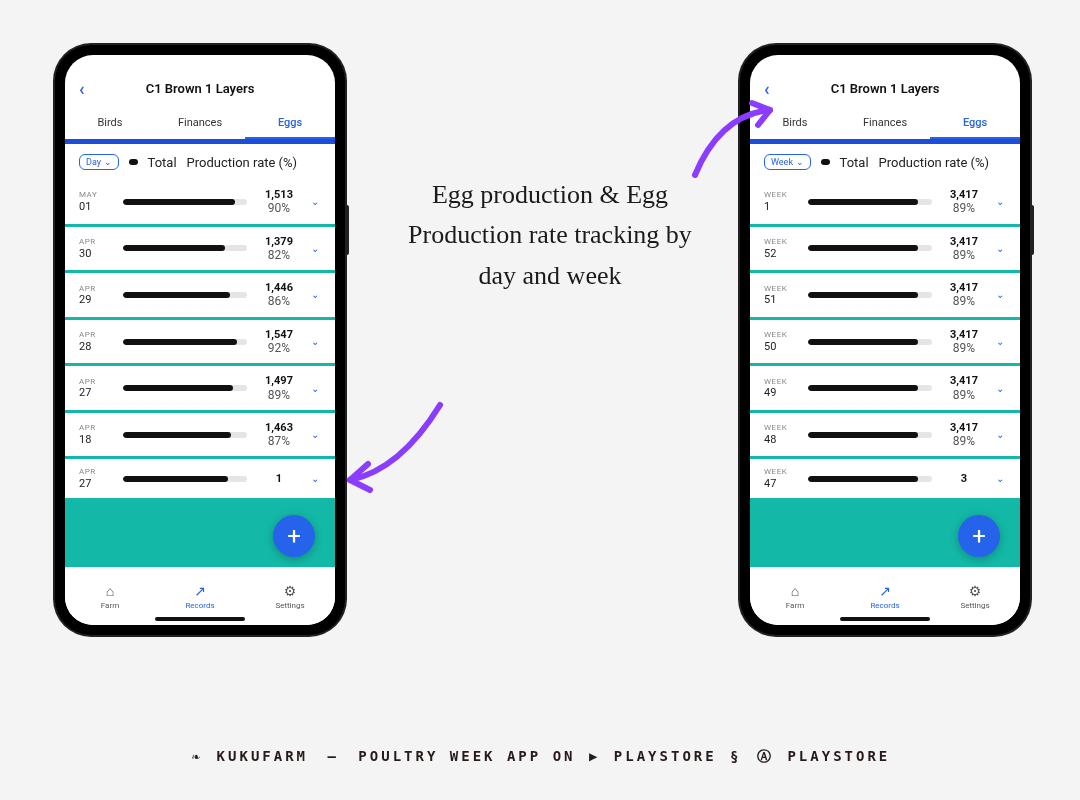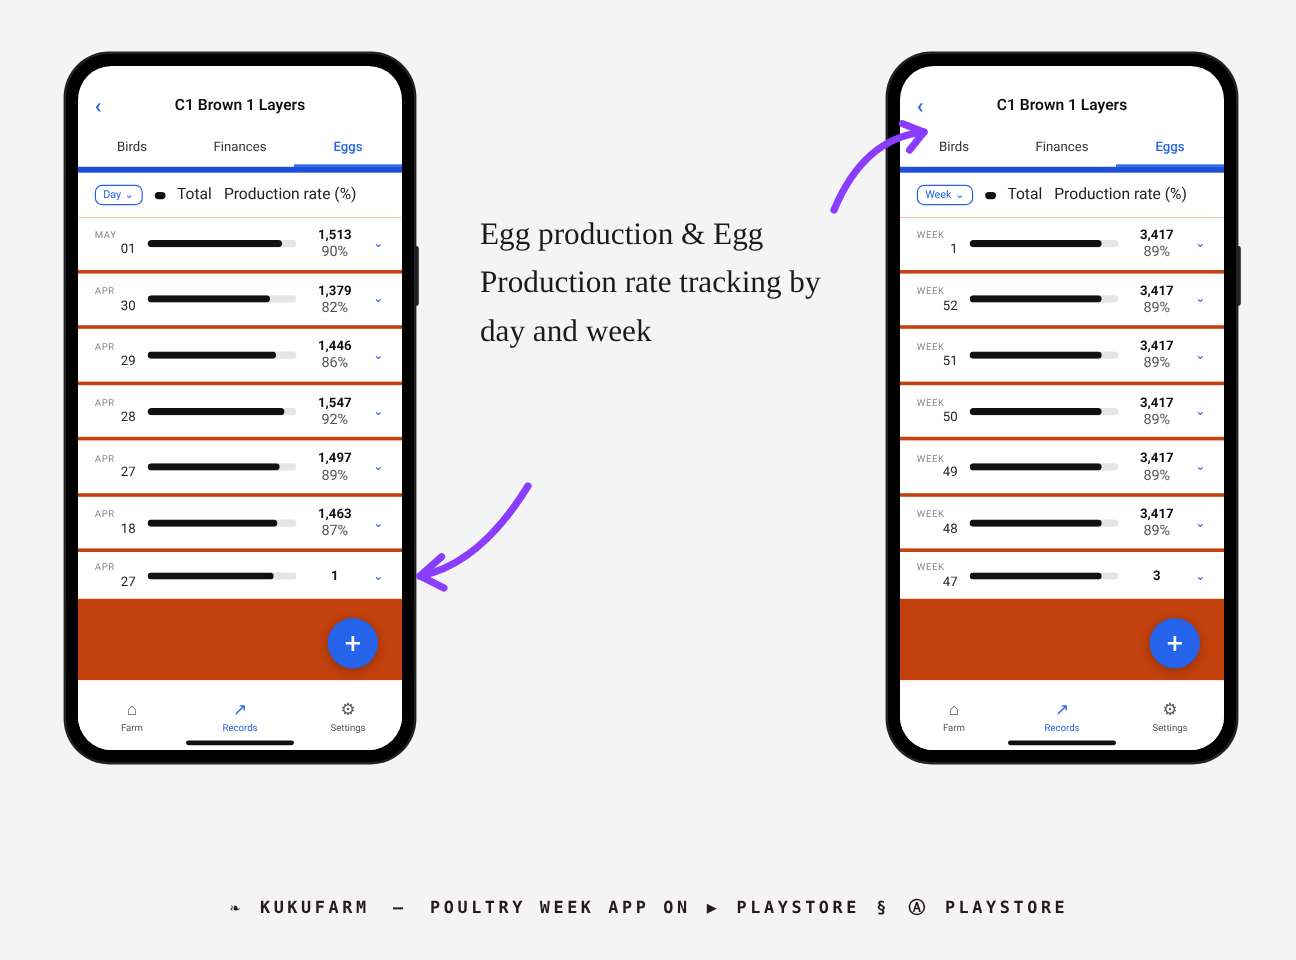--- a/index.html
+++ b/index.html
@@ -132,21 +132,21 @@
     display: inline-block;
   }
   .legend-text {
     font-size: 13px;
     color: #222;
   }
 
   .list {
     flex: 1;
     overflow: hidden;
-    background: #c2410c;
+    background: #14b8a6;
   }
   .row {
     background: #fff;
     margin-bottom: 3px;
     padding: 8px 14px;
     display: flex;
     align-items: center;
     gap: 10px;
     cursor: pointer;
   }
@@ -154,21 +154,20 @@
     width: 34px;
     font-size: 8px;
     color: #888;
     letter-spacing: 0.5px;
     line-height: 1.2;
   }
   .date-col .day {
     font-size: 11px;
     color: #222;
     letter-spacing: 0;
-    text-align: right;
   }
   .bar-col {
     flex: 1;
     position: relative;
     height: 6px;
     background: #e5e5e5;
     border-radius: 3px;
     overflow: hidden;
   }
   .bar-fill {
@@ -253,20 +252,21 @@
 
   .annotation {
     position: absolute;
     left: 400px;
     top: 175px;
     width: 300px;
     font-family: "Comic Sans MS", "Segoe Script", cursive;
     font-size: 26px;
     line-height: 1.55;
     color: #1a1a1a;
+    text-align: center;
   }
 
   .arrow {
     position: absolute;
     color: #8b3dff;
   }
   .arrow svg { overflow: visible; }
 
   .footer {
     position: absolute;

